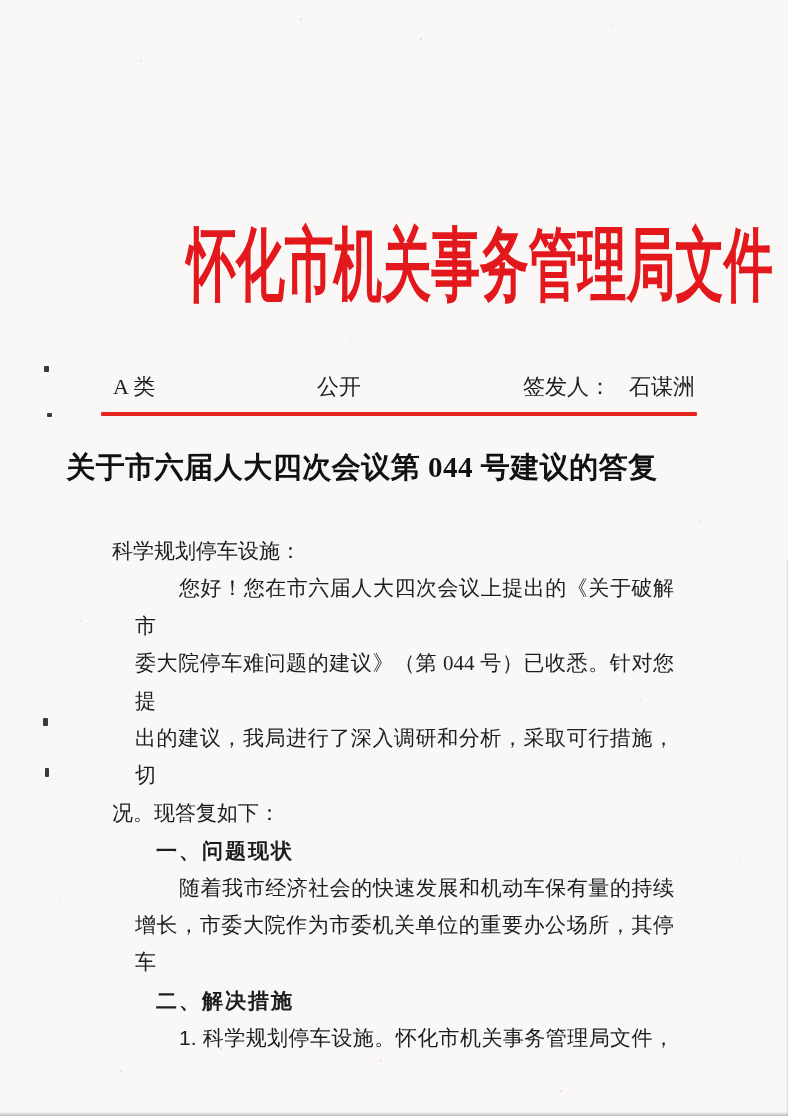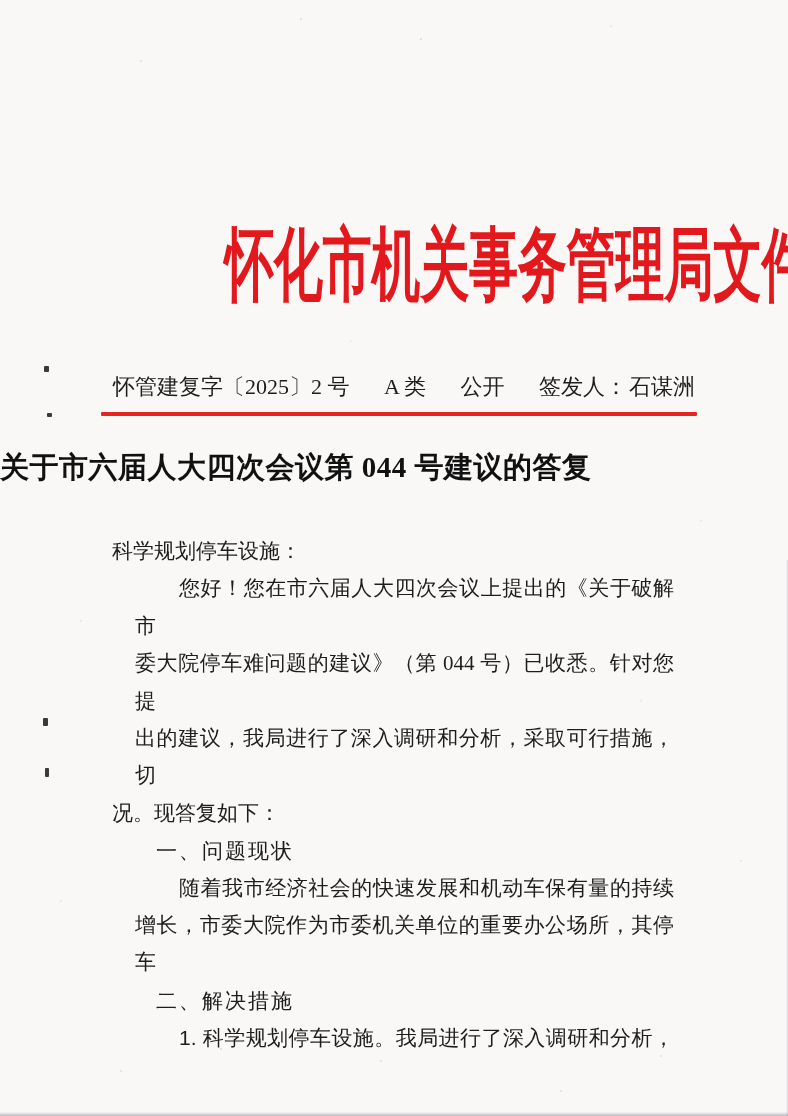--- a/index.html
+++ b/index.html
@@ -19,21 +19,20 @@
     width:788px;height:1116px;
     background:var(--bg);
     overflow:hidden;
   }
   
   .masthead{
     position:absolute;
     top:222px;left:0;width:664px;
     text-align:center;
     white-space:nowrap;
-    margin-left:38px;
   }
   .masthead .agency{
     display:inline-block;
     font-size:80px;
     line-height:86px;
     font-weight:bold;
     color:var(--red);
     letter-spacing:0;
     transform:scaleX(0.61);
     transform-origin:50% 50%;
@@ -44,34 +43,34 @@
     position:absolute;
     top:372px;left:113px;width:582px;
     display:flex;
     justify-content:space-between;
     align-items:baseline;
     font-size:22px;
     color:var(--ink);
     white-space:nowrap;
   }
   .meta-row .signer{white-space:nowrap;}
-  .meta-row .signer .name{margin-left:2px;}
+  .meta-row .signer .name{margin-left:18px;}
   
   .red-rule{
     position:absolute;
     top:412px;left:101px;
     width:596px;height:4px;
     background:var(--rule);
     border-radius:1px;
   }
   
   .doc-title{
     position:absolute;
     top:448px;left:0;width:724px;
-    text-align:left;
+    text-align:center;
     font-size:29px;
     font-weight:bold;
     color:#111;
     letter-spacing:0.5px;
     white-space:nowrap;
   }
   
   .body-block{
     position:absolute;
     top:533px;left:112px;width:562px;
@@ -82,21 +81,21 @@
   .ln{min-height:37.4px;}
   .ln.just{
     text-align:justify;
     text-align-last:justify;
     text-justify:inter-character;
     margin-left:23px;
   }
   .ln.ind{text-indent:44px;}
   .ln.head{
     font-family:"Liberation Sans","DejaVu Sans",sans-serif;
-    font-weight:normal;
+    font-weight:bold;
     letter-spacing:2px;
   }
   .ln .bold-lead{
     font-family:"Liberation Sans","DejaVu Sans",sans-serif;
     font-weight:normal;
   }
   
   .speck{
     position:absolute;
     background:#3a3a3a;
@@ -131,41 +130,40 @@
 </head>
 <body>
 
 <div class="page">
 
   <div class="masthead">
     <span class="agency">怀化市机关事务管理局文件</span>
   </div>
 
   <div class="meta-row">
-    <span>怀管建复字〔2025〕2 号</span>
     <span>A 类</span>
     <span>公开</span>
     <span class="signer"><span>签发人：</span><span class="name">石谋洲</span></span>
   </div>
 
   <div class="red-rule"></div>
 
   <div class="doc-title">关于市六届人大四次会议第 044 号建议的答复</div>
 
   <div class="body-block">
     <div class="ln">科学规划停车设施：</div>
     <div class="ln just ind">您好！您在市六届人大四次会议上提出的《关于破解市</div>
     <div class="ln just">委大院停车难问题的建议》（第 044 号）已收悉。针对您提</div>
     <div class="ln just">出的建议，我局进行了深入调研和分析，采取可行措施，切</div>
     <div class="ln">况。现答复如下：</div>
     <div class="ln head ind">一、问题现状</div>
     <div class="ln just ind">随着我市经济社会的快速发展和机动车保有量的持续</div>
     <div class="ln just">增长，市委大院作为市委机关单位的重要办公场所，其停车</div>
     <div class="ln head ind">二、解决措施</div>
-    <div class="ln just ind"><span class="bold-lead">1. 科学规划停车设施。</span><span>我局进行了深入调研和分析，</span></div>
+    <div class="ln just ind"><span class="bold-lead">1. 科学规划停车设施。</span><span>怀化市机关事务管理局文件，</span></div>
   </div>
 
   <div class="speck s1"></div>
   <div class="speck s2"></div>
   <div class="speck s3"></div>
   <div class="speck s4"></div>
   <div class="scan-noise"></div>
   <div class="bottom-edge"></div>
   <div class="right-edge"></div>
 

